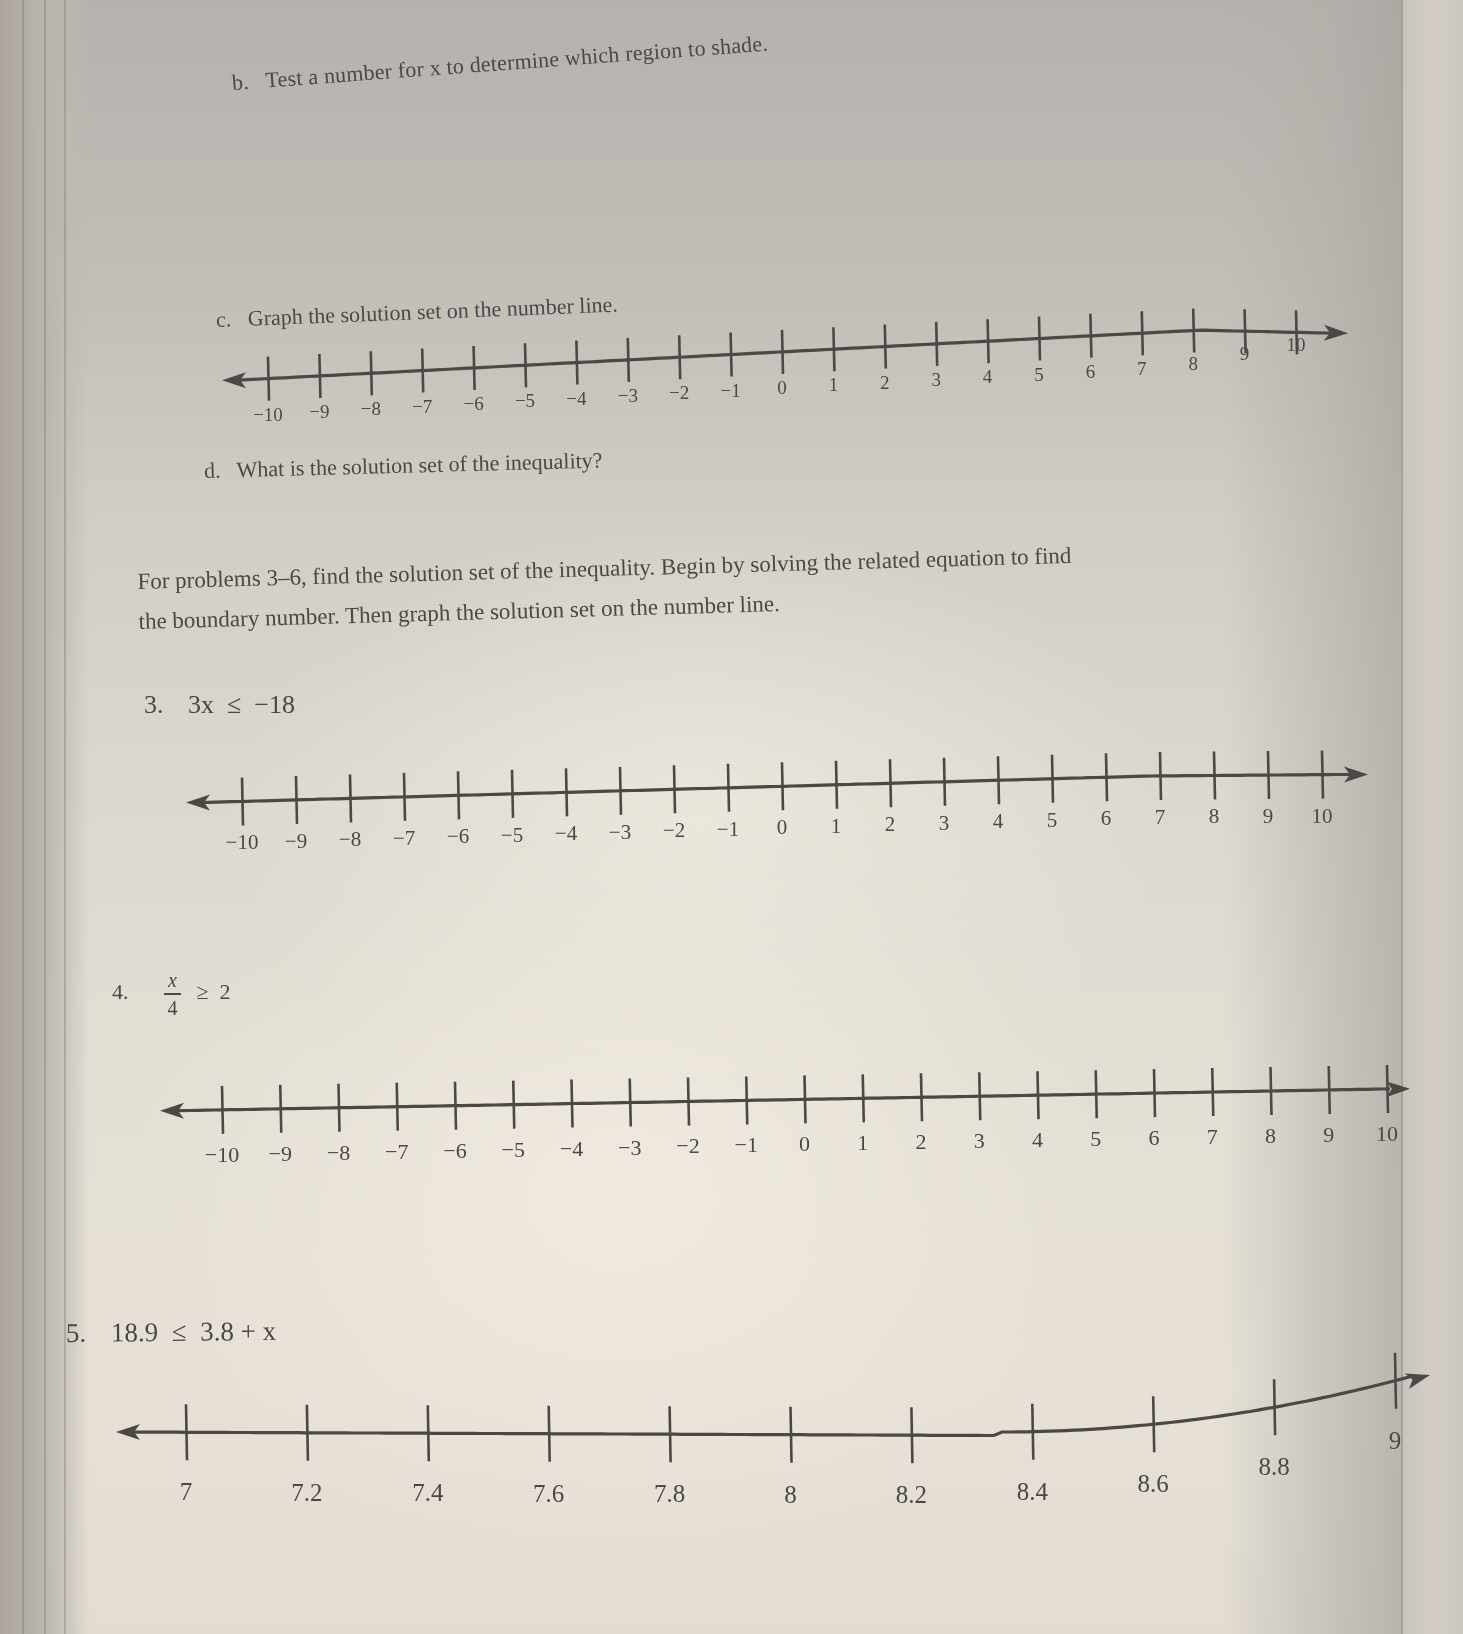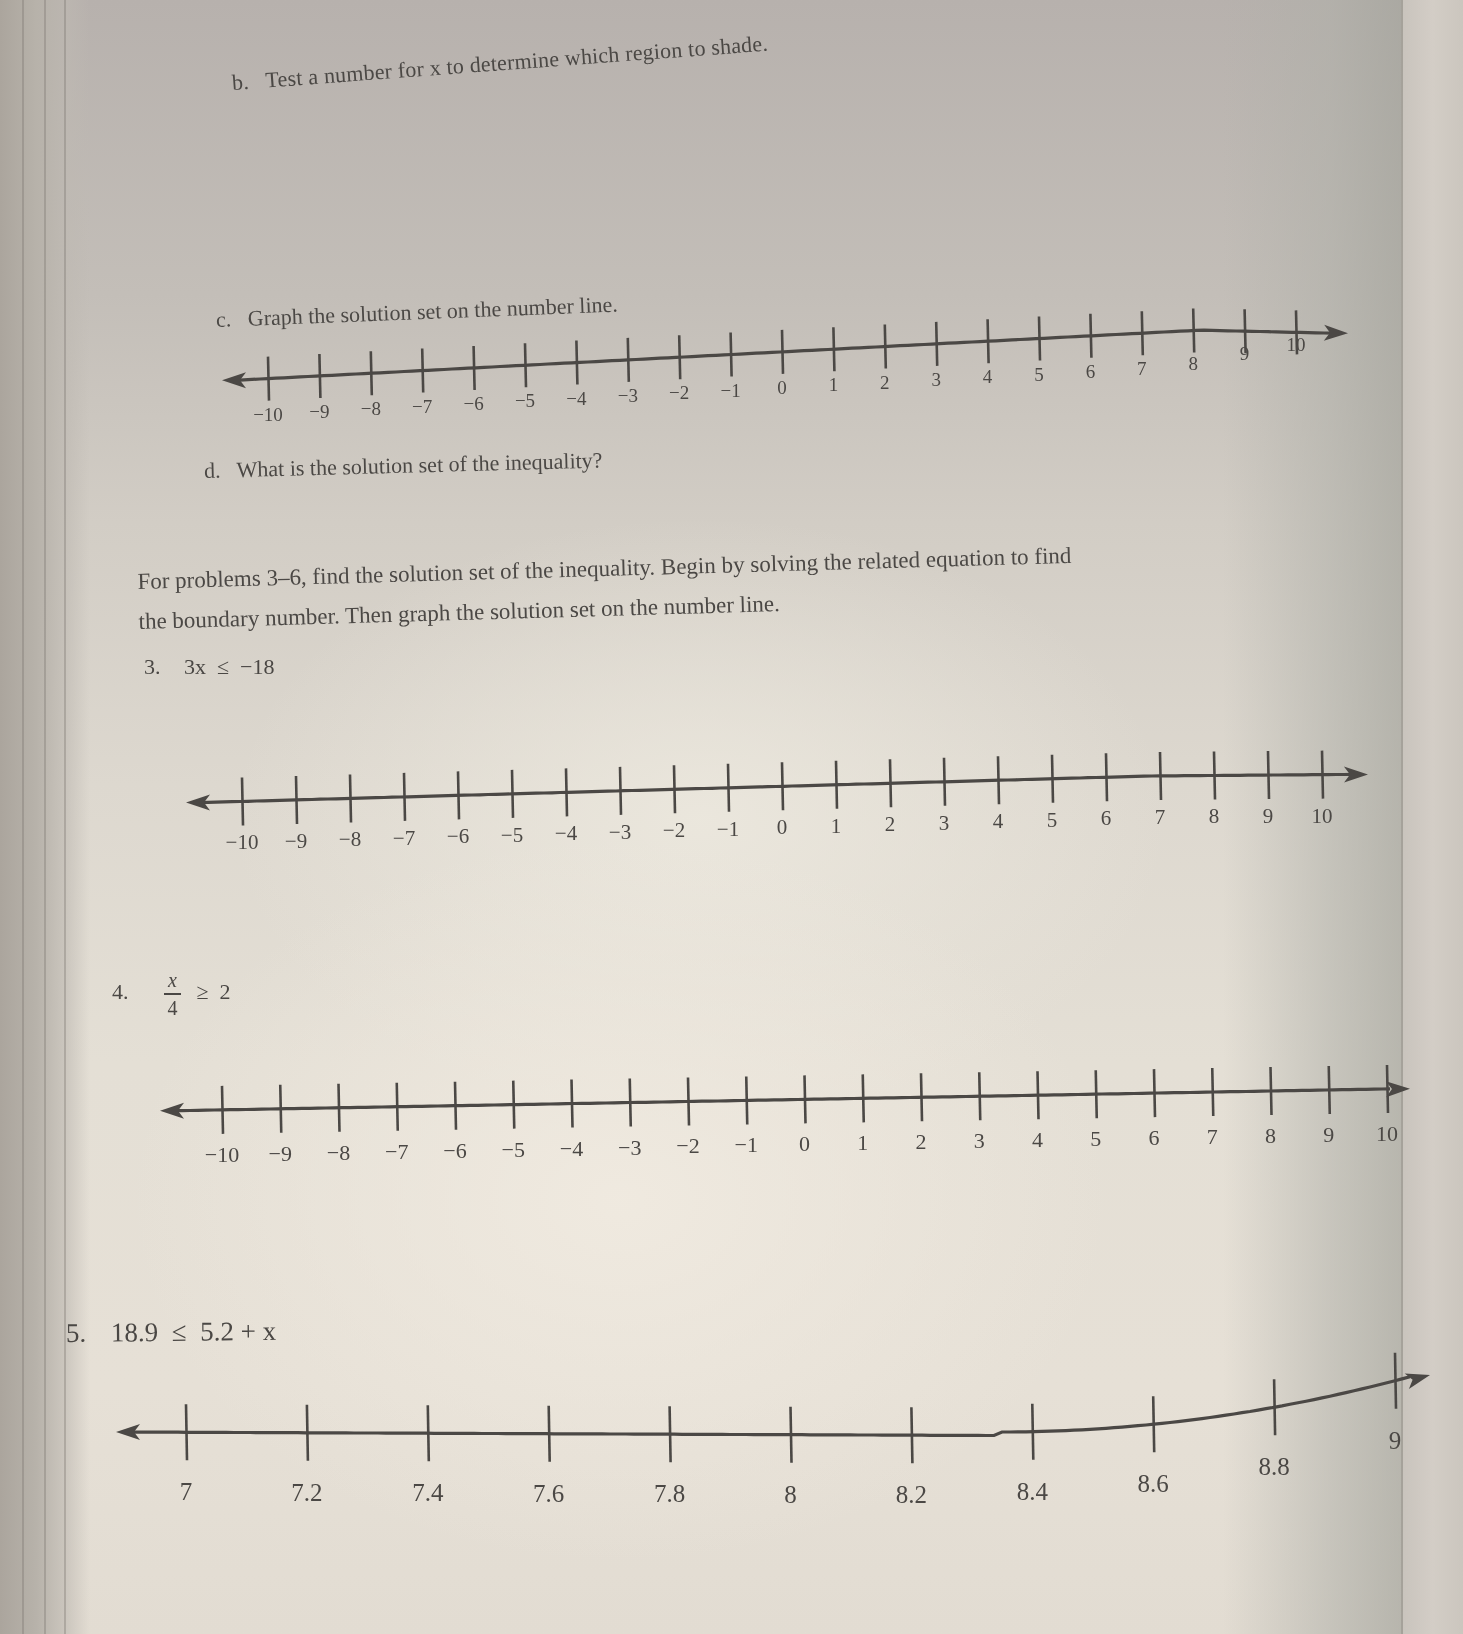--- a/index.html
+++ b/index.html
@@ -84,21 +84,21 @@
 
   .prob {
     position: absolute;
     white-space: nowrap;
     font-size: 24px;
     color: #4a4744;
   }
   .prob .num { margin-right: 18px; }
   .prob .expr { font-style: normal; }
 
-  .p3 { left: 144px; top: 654px; font-size: 22px; }
+  .p3 { left: 144px; top: 690px; font-size: 26px; }
   .p4 { left: 112px; top: 970px; font-size: 22px; }
   .p4 .frac {
     display: inline-block;
     vertical-align: middle;
     text-align: center;
     margin: 0 10px 0 12px;
     line-height: 1;
   }
   .p4 .frac .top { display: block; font-style: italic; font-size: 20px; padding: 0 4px; }
   .p4 .frac .bar { display: block; height: 2px; background: #4a4744; margin: 3px 0; }
@@ -162,21 +162,21 @@
     <span class="bot">4</span>
   </span>
   <span>≥</span>&nbsp;
   <span>2</span>
 </div>
 
 <div class="prob p5">
   <span class="num">5.</span>
   <span>18.9</span>
   &nbsp;<span>≤</span>&nbsp;
-  <span>5.2 + x</span>
+  <span>3.8 + x</span>
 </div>
 
 <svg class="lines" xmlns="http://www.w3.org/2000/svg">
   <g id="nl-0">
       <path d="M 236.0 380.3 L 244.0 379.9 L 252.0 379.4 L 260.0 379.0 L 268.0 378.6 L 276.0 378.2 L 284.0 377.8 L 292.0 377.4 L 300.0 376.9 L 308.0 376.5 L 316.0 376.1 L 324.0 375.7 L 332.0 375.3 L 340.0 374.9 L 348.0 374.4 L 356.0 374.0 L 364.0 373.6 L 372.0 373.2 L 380.0 372.8 L 388.0 372.4 L 396.0 372.0 L 404.0 371.5 L 412.0 371.1 L 420.0 370.7 L 428.0 370.3 L 436.0 369.9 L 444.0 369.5 L 452.0 369.0 L 460.0 368.6 L 468.0 368.2 L 476.0 367.8 L 484.0 367.4 L 492.0 367.0 L 500.0 366.5 L 508.0 366.1 L 516.0 365.7 L 524.0 365.3 L 532.0 364.9 L 540.0 364.5 L 548.0 364.0 L 556.0 363.6 L 564.0 363.2 L 572.0 362.8 L 580.0 362.4 L 588.0 362.0 L 596.0 361.6 L 604.0 361.1 L 612.0 360.7 L 620.0 360.3 L 628.0 359.9 L 636.0 359.5 L 644.0 359.1 L 652.0 358.6 L 660.0 358.2 L 668.0 357.8 L 676.0 357.4 L 684.0 357.0 L 692.0 356.6 L 700.0 356.1 L 708.0 355.7 L 716.0 355.3 L 724.0 354.9 L 732.0 354.5 L 740.0 354.1 L 748.0 353.6 L 756.0 353.2 L 764.0 352.8 L 772.0 352.4 L 780.0 352.0 L 788.0 351.6 L 796.0 351.2 L 804.0 350.7 L 812.0 350.3 L 820.0 349.9 L 828.0 349.5 L 836.0 349.1 L 844.0 348.7 L 852.0 348.2 L 860.0 347.8 L 868.0 347.4 L 876.0 347.0 L 884.0 346.6 L 892.0 346.2 L 900.0 345.7 L 908.0 345.3 L 916.0 344.9 L 924.0 344.5 L 932.0 344.1 L 940.0 343.7 L 948.0 343.2 L 956.0 342.8 L 964.0 342.4 L 972.0 342.0 L 980.0 341.6 L 988.0 341.2 L 996.0 340.8 L 1004.0 340.3 L 1012.0 339.9 L 1020.0 339.5 L 1028.0 339.1 L 1036.0 338.7 L 1044.0 338.3 L 1052.0 337.8 L 1060.0 337.4 L 1068.0 337.0 L 1076.0 336.6 L 1084.0 336.2 L 1092.0 335.8 L 1100.0 335.3 L 1108.0 334.9 L 1116.0 334.5 L 1124.0 334.1 L 1132.0 333.7 L 1140.0 333.3 L 1148.0 332.8 L 1156.0 332.4 L 1164.0 332.0 L 1172.0 331.6 L 1180.0 331.2 L 1188.0 330.8 L 1196.0 330.4 L 1204.0 330.2 L 1212.0 330.4 L 1220.0 330.6 L 1228.0 330.8 L 1236.0 331.0 L 1244.0 331.2 L 1252.0 331.3 L 1260.0 331.5 L 1268.0 331.7 L 1276.0 331.9 L 1284.0 332.1 L 1292.0 332.3 L 1300.0 332.4 L 1308.0 332.6 L 1316.0 332.8 L 1324.0 333.0 L 1332.0 333.2" fill="none" stroke="#4b4845" stroke-width="3.2"></path>
       <path d="M 222 380.272 L 246 372.272 L 240 380.272 L 246 388.272 Z" fill="#4b4845"></path>
       <path d="M 1348.0 333.2 L 1324.2 324.7 L 1330.0 332.8 L 1323.8 340.7 Z" fill="#4b4845"></path>
       <line x1="268" x2="269" y1="356.608" y2="400.608" stroke="#4b4845" stroke-width="2.6"></line>
       <text x="268" y="420.608" text-anchor="middle" font-size="19">−10</text>
       <line x1="319.4" x2="320.4" y1="353.9352" y2="397.9352" stroke="#4b4845" stroke-width="2.6"></line>

